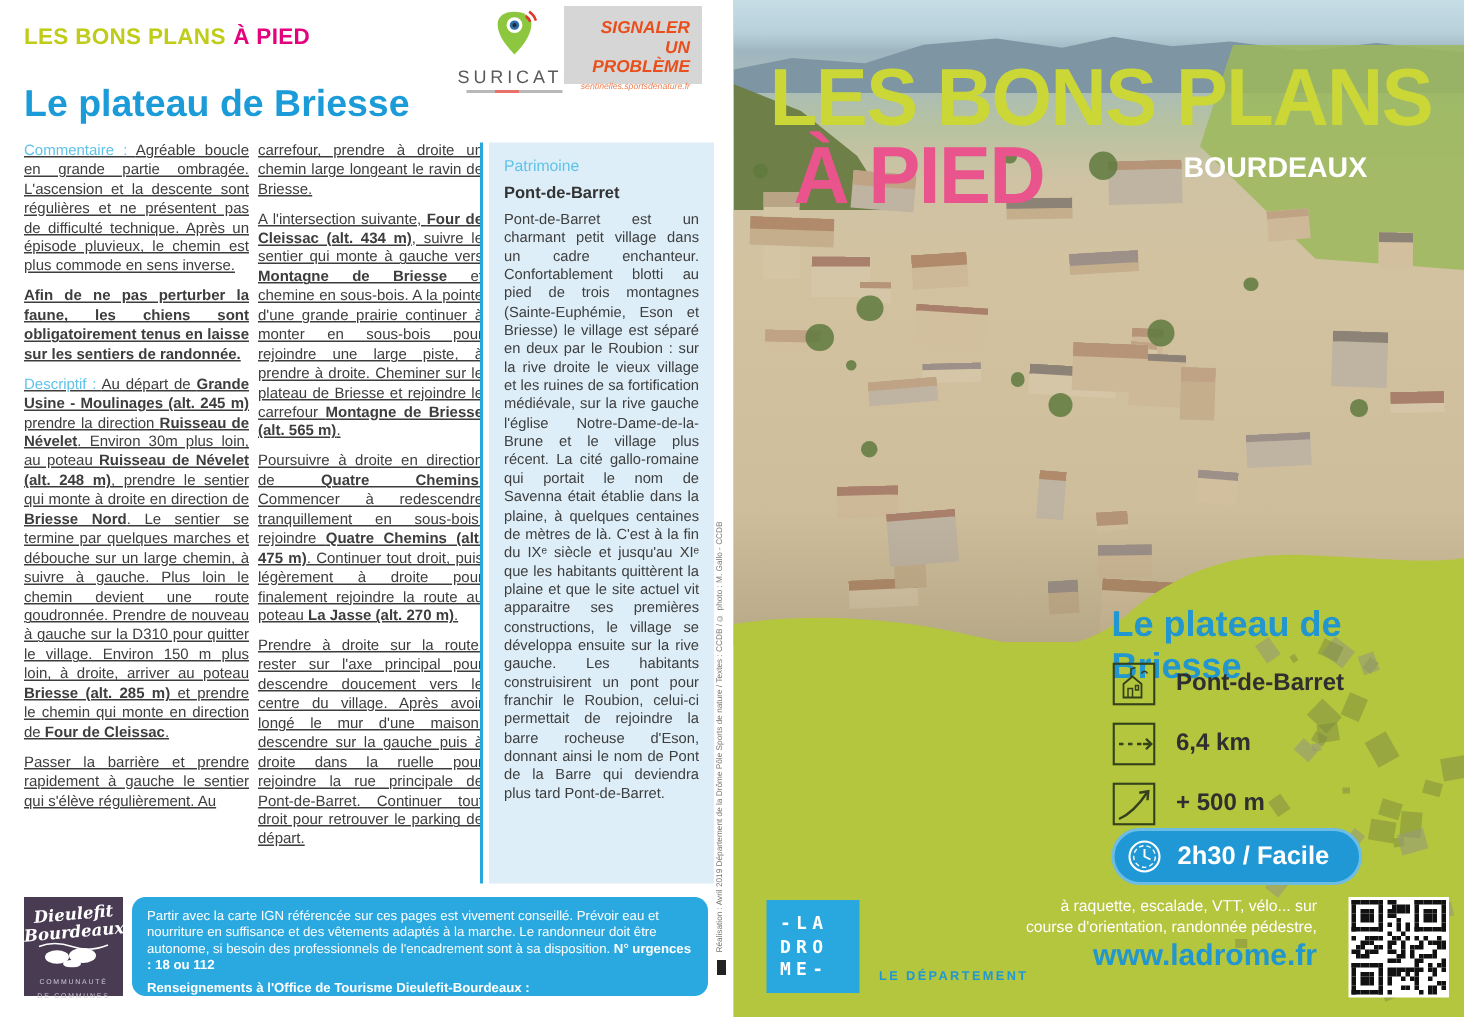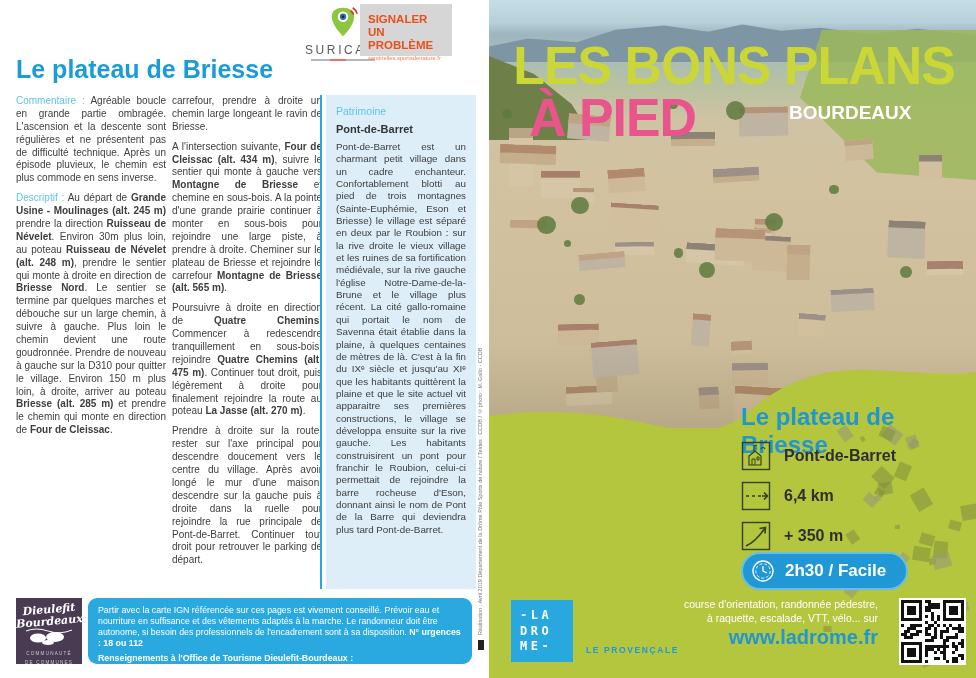--- a/index.html
+++ b/index.html
@@ -4,31 +4,31 @@
 <style>
   html,body{margin:0;padding:0;background:#e8e8e8;}
   .sheet{position:relative;width:976px;height:678px;background:#ffffff;overflow:hidden;
          font-family:"Liberation Sans",sans-serif;-webkit-font-smoothing:antialiased;}
   
   .lp-header{position:absolute;left:16px;top:16px;font-size:15px;font-weight:bold;letter-spacing:.2px;}
   .brand{color:#bfcc1a;} .brand-suffix{color:#e5007d;margin-left:5px;}
   .suricate{position:absolute;left:305px;top:6px;width:76px;text-align:center;}
   .suricate-name{font-size:12px;letter-spacing:2.6px;color:#58595b;margin-top:1px;}
   .suricate-tagline{height:2px;margin:2px 6px 0;background:linear-gradient(90deg,#9a9a9a 0 30%,#e1342b 30% 55%,#9a9a9a 55% 100%);opacity:.7;}
-  .report-box{position:absolute;left:360px;top:4px;width:92px;height:52px;background:#d6d6d6;
-              box-sizing:border-box;padding:9px 8px 0;text-align:left;}
+  .report-box{position:absolute;left:376px;top:4px;width:92px;height:52px;background:#d6d6d6;
+              box-sizing:border-box;padding:9px 8px 0;text-align:right;font-style:italic;}
   .report-line{font-size:11.5px;font-weight:bold;color:#e94e1b;line-height:1.12;}
   .report-url{font-size:5.8px;color:#ef7f4f;margin-top:3px;}
   .lp-title{position:absolute;left:16px;top:55px;font-size:25px;font-weight:bold;color:#1b9cd8;}
   .col{position:absolute;top:95px;width:150px;}
   .col1{left:16px;} .col2{left:172px;}
   .col-divider{position:absolute;left:320px;top:95px;width:2px;height:494px;background:#29a8e0;}
   .patri{position:absolute;left:326px;top:95px;width:150px;height:494px;background:#ddeef8;
          box-sizing:border-box;padding:10px 10px;overflow:hidden;}
-  .para{font-size:10px;line-height:1.29;color:#3d3d3d;text-align:justify;margin:0 0 7px;}
+  .para{font-size:10px;line-height:1.29;color:#3d3d3d;text-align:justify;margin:0 0 7px;text-decoration:underline;}
   .para.bold-all{font-weight:bold;}
   .run-b{font-weight:bold;} .run-label{color:#5fc3e8;}
   .patri-label{color:#5fc3e8;font-size:10.5px;margin:0 0 6px;}
   .patri-title{font-size:11px;font-weight:bold;color:#333;margin:0 0 6px;}
   .patri-body{font-size:9.8px;line-height:1.26;color:#3d3d3d;text-align:justify;}
   .cc-logo{position:absolute;left:16px;top:598px;width:66px;height:66px;background:#483b52;
            text-align:center;color:#fff;box-sizing:border-box;padding-top:6px;}
   .cc-script{font-family:"DejaVu Serif",serif;font-style:italic;font-weight:bold;font-size:11px;
              line-height:1.05;transform:rotate(-5deg);}
   .cc-sub{font-size:4.6px;letter-spacing:1.2px;color:#cfc7d6;line-height:1.5;margin-top:2px;}
@@ -82,20 +82,23 @@
   .qr{position:absolute;right:10px;top:598px;width:67px;height:67px;background:#fff;padding:2px;box-sizing:border-box;}
   .qr-grid{position:relative;width:63px;height:63px;}
   .qr-cell{position:absolute;width:3px;height:3px;background:#111;}
   .confetti{position:absolute;pointer-events:none;}
 </style>
 </head>
 <body>
 
 <div class="sheet">
 
+  <div class="lp-header">
+    <span class="brand">LES BONS PLANS</span><span class="brand-suffix">À PIED</span>
+  </div>
 
   <div class="suricate">
     <span>
       <svg width="30" height="32" viewBox="0 0 40 42">
         <path d="M20 40 C10 30 5 21 5 13 C5 6 11.5 2 20 2 C28.5 2 35 6 35 13 C35 21 30 30 20 40 Z" fill="#8dc63f"></path>
         <circle cx="20" cy="14" r="7" fill="#fff"></circle>
         <circle cx="20" cy="14" r="4.2" fill="#2e6da4"></circle>
         <circle cx="20" cy="14" r="1.8" fill="#1a2a38"></circle>
         <path d="M30 6 A 10 10 0 0 1 34 11" stroke="#e1342b" stroke-width="2.2" fill="none"></path>
         <path d="M33 2 A 15 15 0 0 1 39 10" stroke="#e1342b" stroke-width="2.2" fill="none"></path>
@@ -108,21 +111,23 @@
   <div class="report-box">
     <div class="report-line">SIGNALER</div>
     <div class="report-line">UN PROBLÈME</div>
     <div class="report-url">sentinelles.sportsdenature.fr</div>
   </div>
 
   <div class="lp-title">Le plateau de Briesse</div>
 
   <div class="col col1">
     <p class="para"><span class="run-label">Commentaire : </span><span>Agréable boucle en grande partie ombragée. L'ascension et la descente sont régulières et ne présentent pas de difficulté technique. Après un épisode pluvieux, le chemin est plus commode en sens inverse.</span></p>
+    <p class="para bold-all"><span class="run-b">Afin de ne pas perturber la faune, les chiens sont obligatoirement tenus en laisse sur les sentiers de randonnée.</span></p>
     <p class="para"><span class="run-label">Descriptif : </span><span>Au départ de </span><span class="run-b">Grande Usine - Moulinages (alt. 245 m)</span><span> prendre la direction </span><span class="run-b">Ruisseau de Névelet</span><span>. Environ 30m plus loin, au poteau </span><span class="run-b">Ruisseau de Névelet (alt. 248 m)</span><span>, prendre le sentier qui monte à droite en direction de </span><span class="run-b">Briesse Nord</span><span>. Le sentier se termine par quelques marches et débouche sur un large chemin, à suivre à gauche. Plus loin le chemin devient une route goudronnée. Prendre de nouveau à gauche sur la D310 pour quitter le village. Environ 150 m plus loin, à droite, arriver au poteau </span><span class="run-b">Briesse (alt. 285 m)</span><span> et prendre le chemin qui monte en direction de </span><span class="run-b">Four de Cleissac</span><span>.</span></p>
+    <p class="para"><span>Passer la barrière et prendre rapidement à gauche le sentier qui s'élève régulièrement. Au</span></p>
   </div>
 
   <div class="col col2">
     <p class="para"><span>carrefour, prendre à droite un chemin large longeant le ravin de Briesse.</span></p>
     <p class="para"><span>A l'intersection suivante, </span><span class="run-b">Four de Cleissac (alt. 434 m)</span><span>, suivre le sentier qui monte à gauche vers </span><span class="run-b">Montagne de Briesse</span><span> et chemine en sous-bois. A la pointe d'une grande prairie continuer à monter en sous-bois pour rejoindre une large piste, à prendre à droite. Cheminer sur le plateau de Briesse et rejoindre le carrefour </span><span class="run-b">Montagne de Briesse (alt. 565 m)</span><span>.</span></p>
     <p class="para"><span>Poursuivre à droite en direction de </span><span class="run-b">Quatre Chemins</span><span>. Commencer à redescendre tranquillement en sous-bois, rejoindre </span><span class="run-b">Quatre Chemins (alt. 475 m)</span><span>. Continuer tout droit, puis légèrement à droite pour finalement rejoindre la route au poteau </span><span class="run-b">La Jasse (alt. 270 m)</span><span>.</span></p>
     <p class="para"><span>Prendre à droite sur la route, rester sur l'axe principal pour descendre doucement vers le centre du village. Après avoir longé le mur d'une maison, descendre sur la gauche puis à droite dans la ruelle pour rejoindre la rue principale de Pont-de-Barret. Continuer tout droit pour retrouver le parking de départ.</span></p>
   </div>
 
   <div class="col-divider"></div>
@@ -276,44 +281,44 @@
       </svg>
       <span class="label">6,4 km</span>
     </div>
 
     <div class="info-item" style="top:521px;">
       <svg class="sketch-icon" viewBox="0 0 30 30">
         <rect x="1.5" y="1.5" width="27" height="27" fill="none" stroke="#33421a" stroke-width="1.4"></rect>
         <path d="M5 25 C12 22 18 16 24 7" stroke="#33421a" stroke-width="1.6" fill="none"></path>
         <path d="M18.5 7.5 L24.5 6.5 L24 12.5" stroke="#33421a" stroke-width="1.6" fill="none"></path>
       </svg>
-      <span class="label">+ 350 m</span>
+      <span class="label">+ 500 m</span>
     </div>
 
     <div class="duration-pill">
       <svg width="26" height="26" viewBox="0 0 26 26">
         <circle cx="13" cy="13" r="10" fill="none" stroke="#ffffff" stroke-width="1.4"></circle>
         <circle cx="13" cy="13" r="7.2" fill="none" stroke="#ffffff" stroke-width="0.9" stroke-dasharray="3 2"></circle>
         <path d="M13 8 L13 13 L17 15" stroke="#fff" stroke-width="1.3" fill="none"></path>
       </svg>
       <span>2h30 / Facile</span>
     </div>
 
     <div class="dept-logo">
       <div class="dl-text">
         <div>-LA</div>
         <div>DRO</div>
         <div>ME-</div>
       </div>
     </div>
-    <div class="dept-label">LE PROVENÇALE</div>
+    <div class="dept-label">LE DÉPARTEMENT</div>
 
     <div class="promo">
+      <div class="promo-line">à raquette, escalade, VTT, vélo... sur</div>
       <div class="promo-line">course d'orientation, randonnée pédestre,</div>
-      <div class="promo-line">à raquette, escalade, VTT, vélo... sur</div>
       <div class="website">www.ladrome.fr</div>
     </div>
 
     <div class="qr">
       <div class="qr-grid" id="qr-grid">
           <div class="qr-cell" style="left: 0px; top: 0px;"></div>
           <div class="qr-cell" style="left: 0px; top: 18px;"></div>
           <div class="qr-cell" style="left: 0px; top: 0px;"></div>
           <div class="qr-cell" style="left: 18px; top: 0px;"></div>
           <div class="qr-cell" style="left: 3px; top: 0px;"></div>

